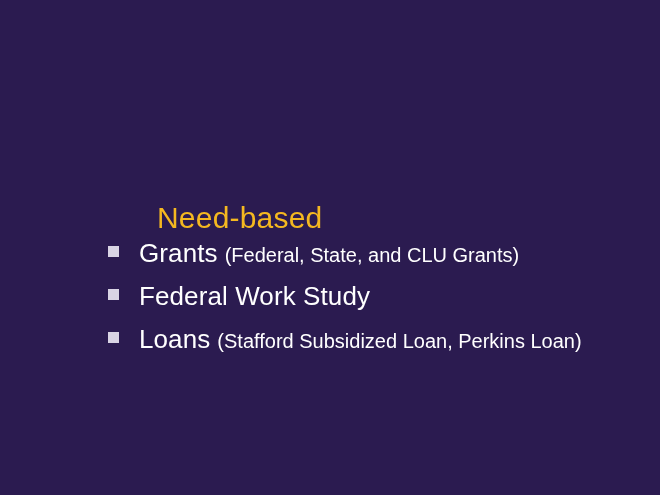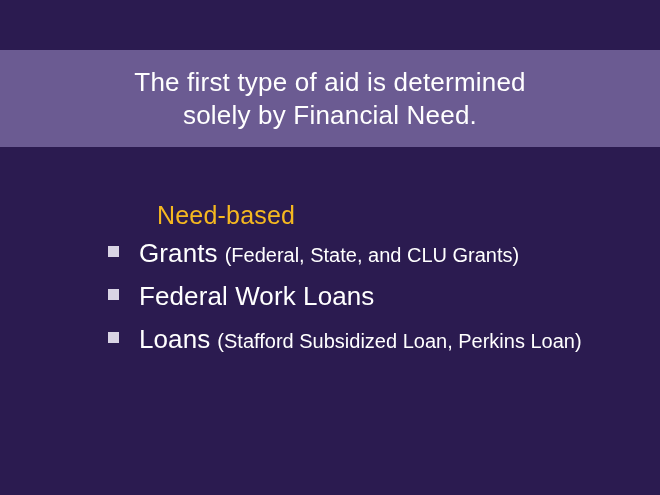--- a/index.html
+++ b/index.html
@@ -45,21 +45,21 @@
     left: 0;
     top: 147px;
     width: 660px;
     height: 348px;
   }
   .heading {
     position: absolute;
     left: 157px;
     top: 54px;
     color: #f5b820;
-    font-size: 25px;
+    font-size: 30px;
     letter-spacing: 0.2px;
   }
   .bullets {
     position: absolute;
     left: 108px;
     top: 91px;
     width: 540px;
   }
   .bullet-row {
     display: flex;
@@ -87,40 +87,36 @@
     font-size: 20px;
     margin-left: 7px;
     white-space: nowrap;
   }
 </style>
 </head>
 <body>
 
 <div class="slide">
 
-  <div class="title-band">
-    <div class="title-text">The first type of aid is determined
-solely by Financial Need.</div>
-  </div>
 
   <div class="body-area">
 
     <div class="heading">Need-based</div>
 
     <div class="bullets">
 
       <div class="bullet-row">
         <span class="bullet-marker"></span>
         <span class="bullet-main">Grants</span>
         <span class="bullet-sub">(Federal, State, and CLU Grants)</span>
       </div>
 
       <div class="bullet-row">
         <span class="bullet-marker"></span>
-        <span class="bullet-main">Federal Work Loans</span>
+        <span class="bullet-main">Federal Work Study</span>
         <span class="bullet-sub"></span>
       </div>
 
       <div class="bullet-row">
         <span class="bullet-marker"></span>
         <span class="bullet-main">Loans</span>
         <span class="bullet-sub">(Stafford Subsidized Loan, Perkins Loan)</span>
       </div>
 
     </div>

